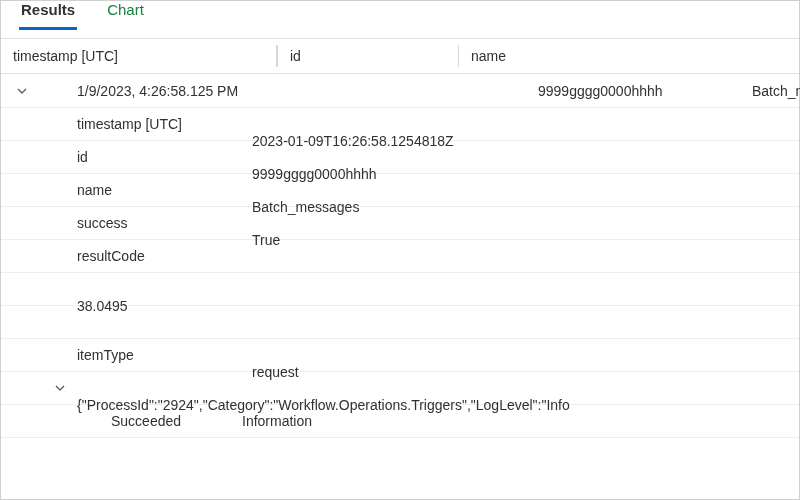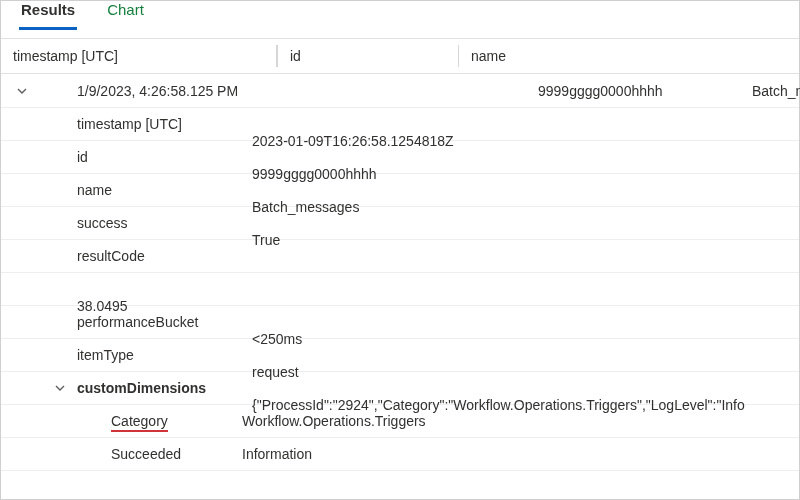--- a/index.html
+++ b/index.html
@@ -164,49 +164,39 @@
     <div class="key">resultCode</div>
   </div>
   <div class="detail">
     <div class="spacer"></div>
       <div class="spacer2"></div>
     <div class="val">38.0495</div>
   </div>
   <div class="detail">
     <div class="spacer"></div>
       <div class="spacer2"></div>
-    <div class="key">performanceBucket</div>
-    <div class="val">&lt;250ms</div>
   </div>
   <div class="detail">
     <div class="spacer"></div>
       <div class="spacer2"></div>
     <div class="key">itemType</div>
     <div class="val">request</div>
   </div>
 
   <div class="detail">
     <div class="spacer"></div>
     <div class="spacer2">
       <span class="chev">
         <svg width="12" height="12" viewBox="0 0 12 12">
             <path d="M2 4 L6 8 L10 4" fill="none" stroke="#605e5c" stroke-width="1.4"></path>
           </svg>
       </span>
     </div>
-    <div class="key cd-key">customDimensions</div>
     <div class="val">{"ProcessId":"2924","Category":"Workflow.Operations.Triggers","LogLevel":"Info</div>
   </div>
 
-  <div class="subdetail">
-    <div class="pad"></div>
-    <div class="skey">
-      <span class="cat-underline">Category</span>
-    </div>
-    <div class="sval">Workflow.Operations.Triggers</div>
-  </div>
   <div class="subdetail">
     <div class="pad"></div>
     <div class="skey">Succeeded</div>
     <div class="sval">Information</div>
   </div>
 
 </div>
 
 </body></html>

